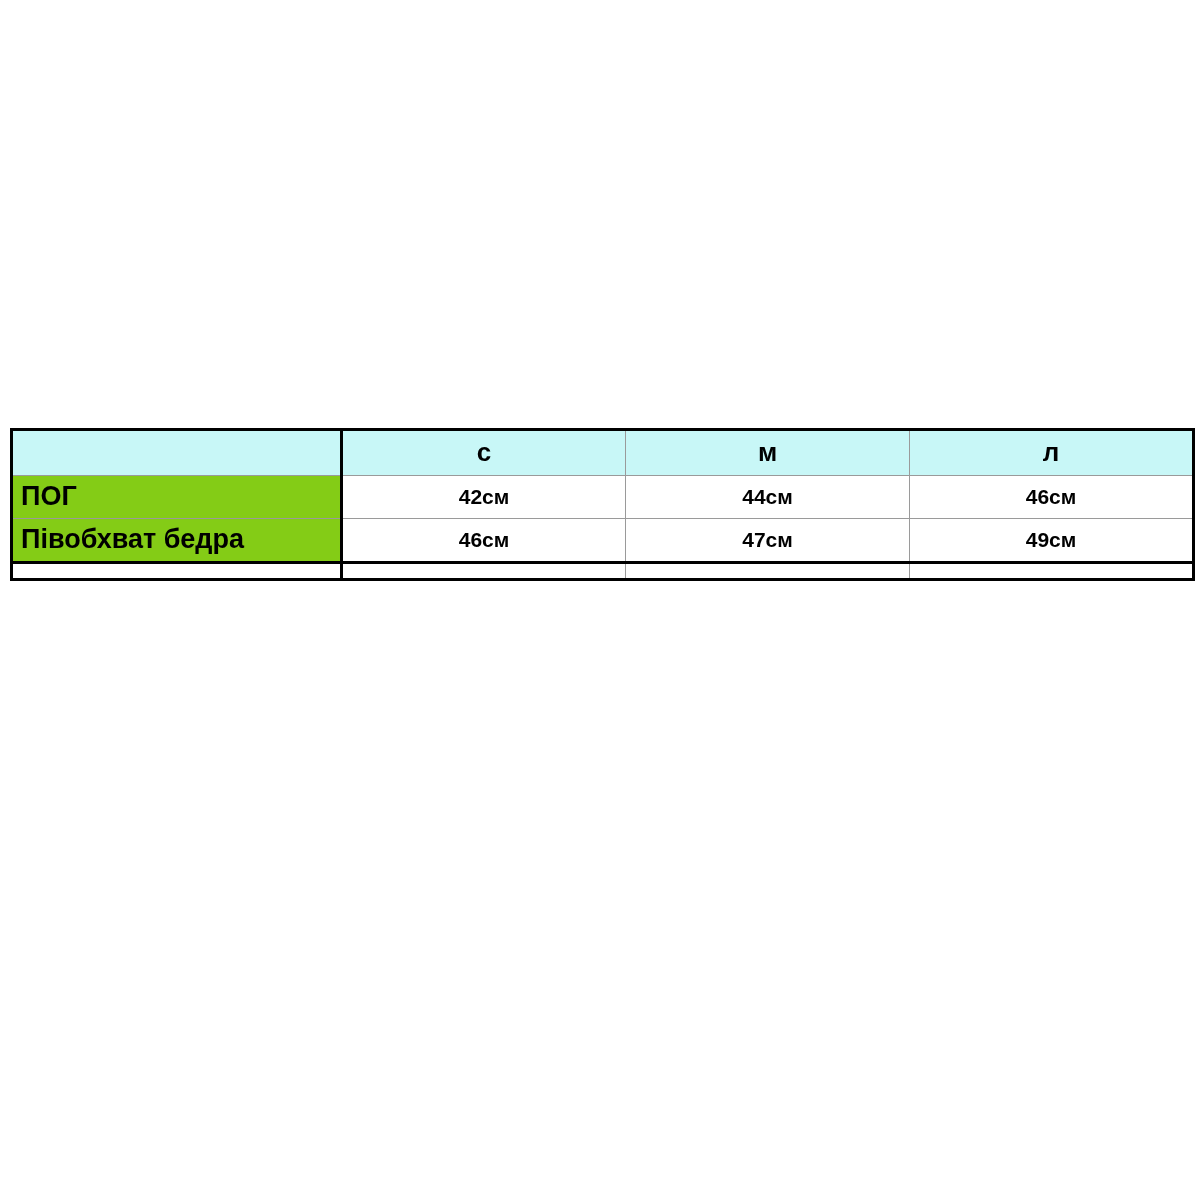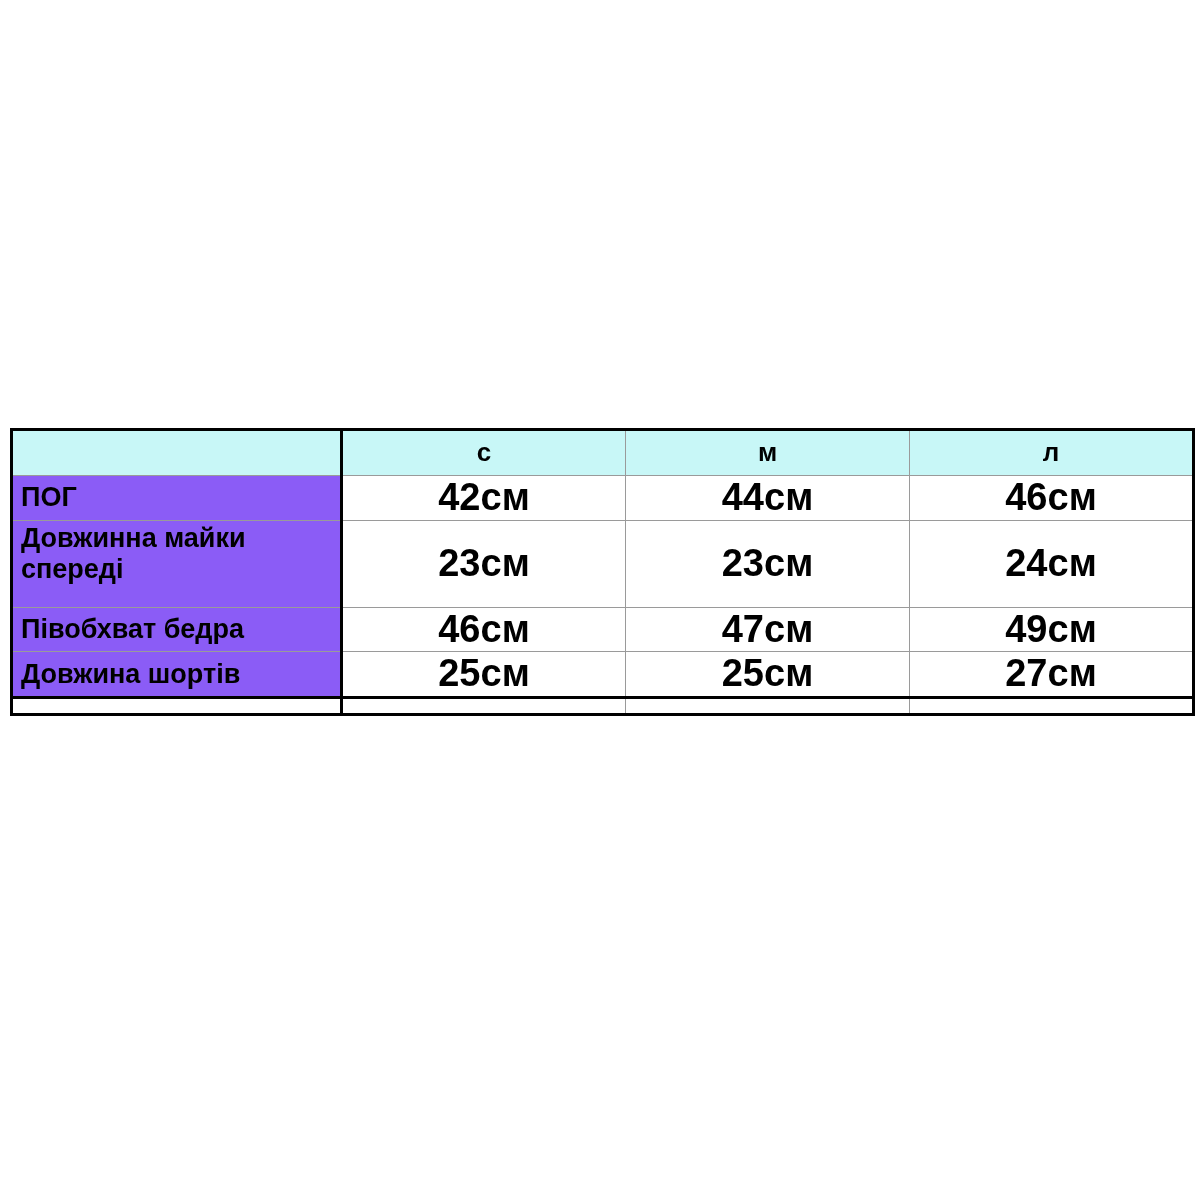--- a/index.html
+++ b/index.html
@@ -59,30 +59,30 @@
   }
   thead th.corner {
     background: #c8f7f7;
     border-right: 3px solid #000000;
   }
   thead th.size-head {
     font-size: 26px;
   }
 
   tbody td.row-label {
-    background: #8b5cf6;
+    background: #84cc16;
     text-align: left;
     padding-left: 8px;
     border-right: 3px solid #000000;
     font-size: 27px;
   }
   tbody td.value {
     background: #ffffff;
     text-align: center;
-    font-size: 38px;
+    font-size: 21px;
   }
 
   tbody tr.normal td { height: 42px; }
   tbody tr.tall td { height: 84px; }
 
   tbody tr.tall td.row-label {
     vertical-align: top;
     padding-top: 2px;
   }
   tbody tr.tall td.value {
@@ -120,37 +120,25 @@
         <th class="size-head">л</th>
       </tr>
     </thead>
     <tbody>
       <tr class="normal">
         <td class="row-label">ПОГ</td>
         <td class="value">42см</td>
         <td class="value">44см</td>
         <td class="value">46см</td>
       </tr>
-      <tr class="tall">
-        <td class="row-label">Довжинна майки спереді</td>
-        <td class="value">23см</td>
-        <td class="value">23см</td>
-        <td class="value">24см</td>
-      </tr>
       <tr class="normal">
         <td class="row-label">Півобхват бедра</td>
         <td class="value">46см</td>
         <td class="value">47см</td>
         <td class="value">49см</td>
-      </tr>
-      <tr class="normal">
-        <td class="row-label">Довжина шортів</td>
-        <td class="value">25см</td>
-        <td class="value">25см</td>
-        <td class="value">27см</td>
       </tr>
       <tr class="spacer">
         <td class="row-label"></td>
         <td></td>
         <td></td>
         <td></td>
       </tr>
     </tbody>
   </table>
 </div>

